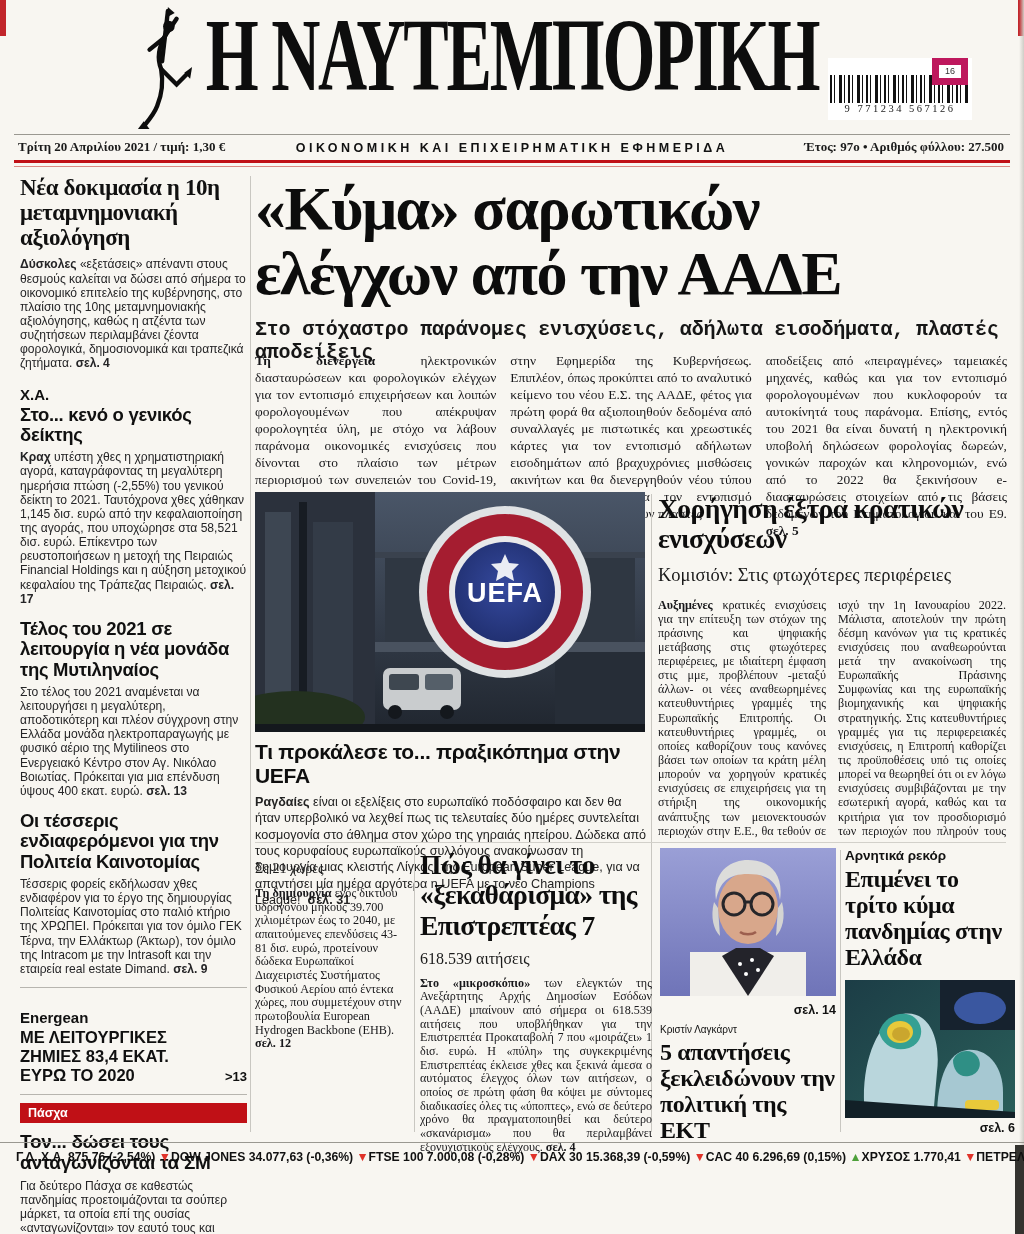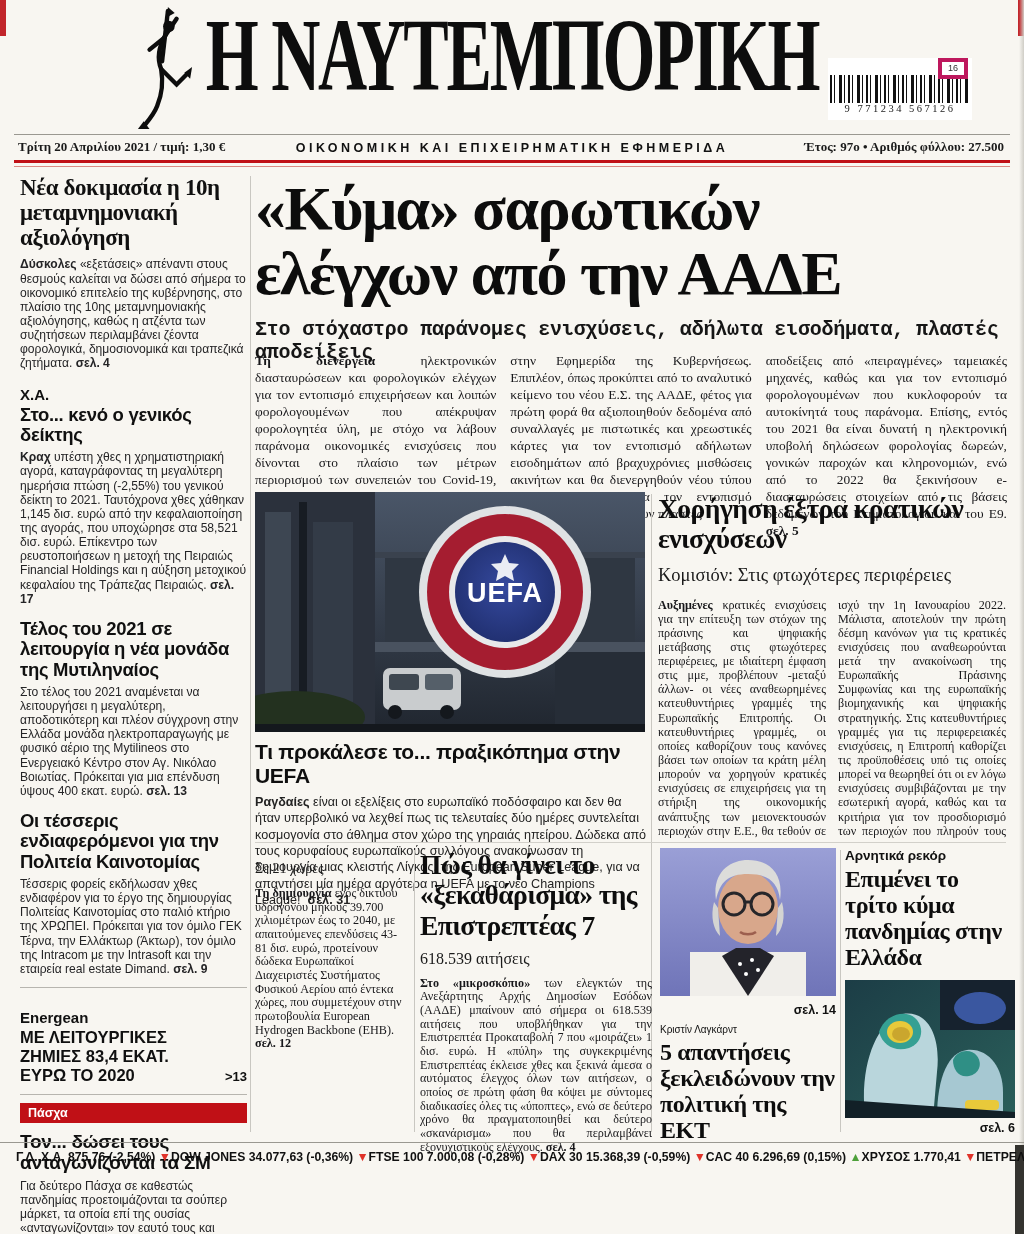--- a/index.html
+++ b/index.html
@@ -9,21 +9,21 @@
   .abs{position:absolute;}
   b{font-weight:700;}
 
   
   .mast-title-wrap{left:0;right:0;top:6;text-align:center;height:120px;}
   .mast-title{display:inline-block;font-family:"Liberation Serif","DejaVu Serif",serif;font-weight:700;
               font-size:92px;line-height:110px;letter-spacing:-3px;color:#0d0d0d;
               transform:scale(0.74,1.12);transform-origin:center;white-space:nowrap;}
   .hermes{left:136px;top:4px;width:58px;height:128px;}
   .barcode-box{left:828px;top:58px;width:140px;height:58px;background:#fff;padding:2px;}
-  .bc-16{position:absolute;right:4px;top:0;width:22px;height:13px;border:4px solid #be185d;font-size:9px;
+  .bc-16{position:absolute;right:4px;top:0;width:22px;height:13px;border:7px solid #be185d;font-size:9px;
          text-align:center;line-height:13px;color:#333;background:#fff;}
   .bc-bars{margin-top:15px;height:28px;
      background:repeating-linear-gradient(90deg,#111 0 2px,#fff 2px 4px,#111 4px 5px,#fff 5px 9px,#111 9px 12px,#fff 12px 14px,#111 14px 15px,#fff 15px 18px);}
   .bc-num{font-family:"Liberation Serif",serif;font-size:10.5px;letter-spacing:2.5px;text-align:center;color:#222;}
   .topline{left:14px;right:14px;top:134px;border-top:1px solid #9a9891;height:0;}
   .date-left{left:18px;top:139px;font-family:"Liberation Serif",serif;font-weight:700;font-size:13px;color:#1a1a1a;}
   .date-center{left:0;right:0;top:141px;text-align:center;font-weight:700;font-size:12.5px;letter-spacing:3.5px;color:#111;}
   .date-right{right:20px;top:139px;font-family:"Liberation Serif",serif;font-weight:700;font-size:13px;color:#1a1a1a;}
   .redline{left:14px;right:14px;top:160px;height:3px;background:#c01016;}
   .redline2{left:14px;right:14px;top:166px;height:1px;background:#dc8a84;}

